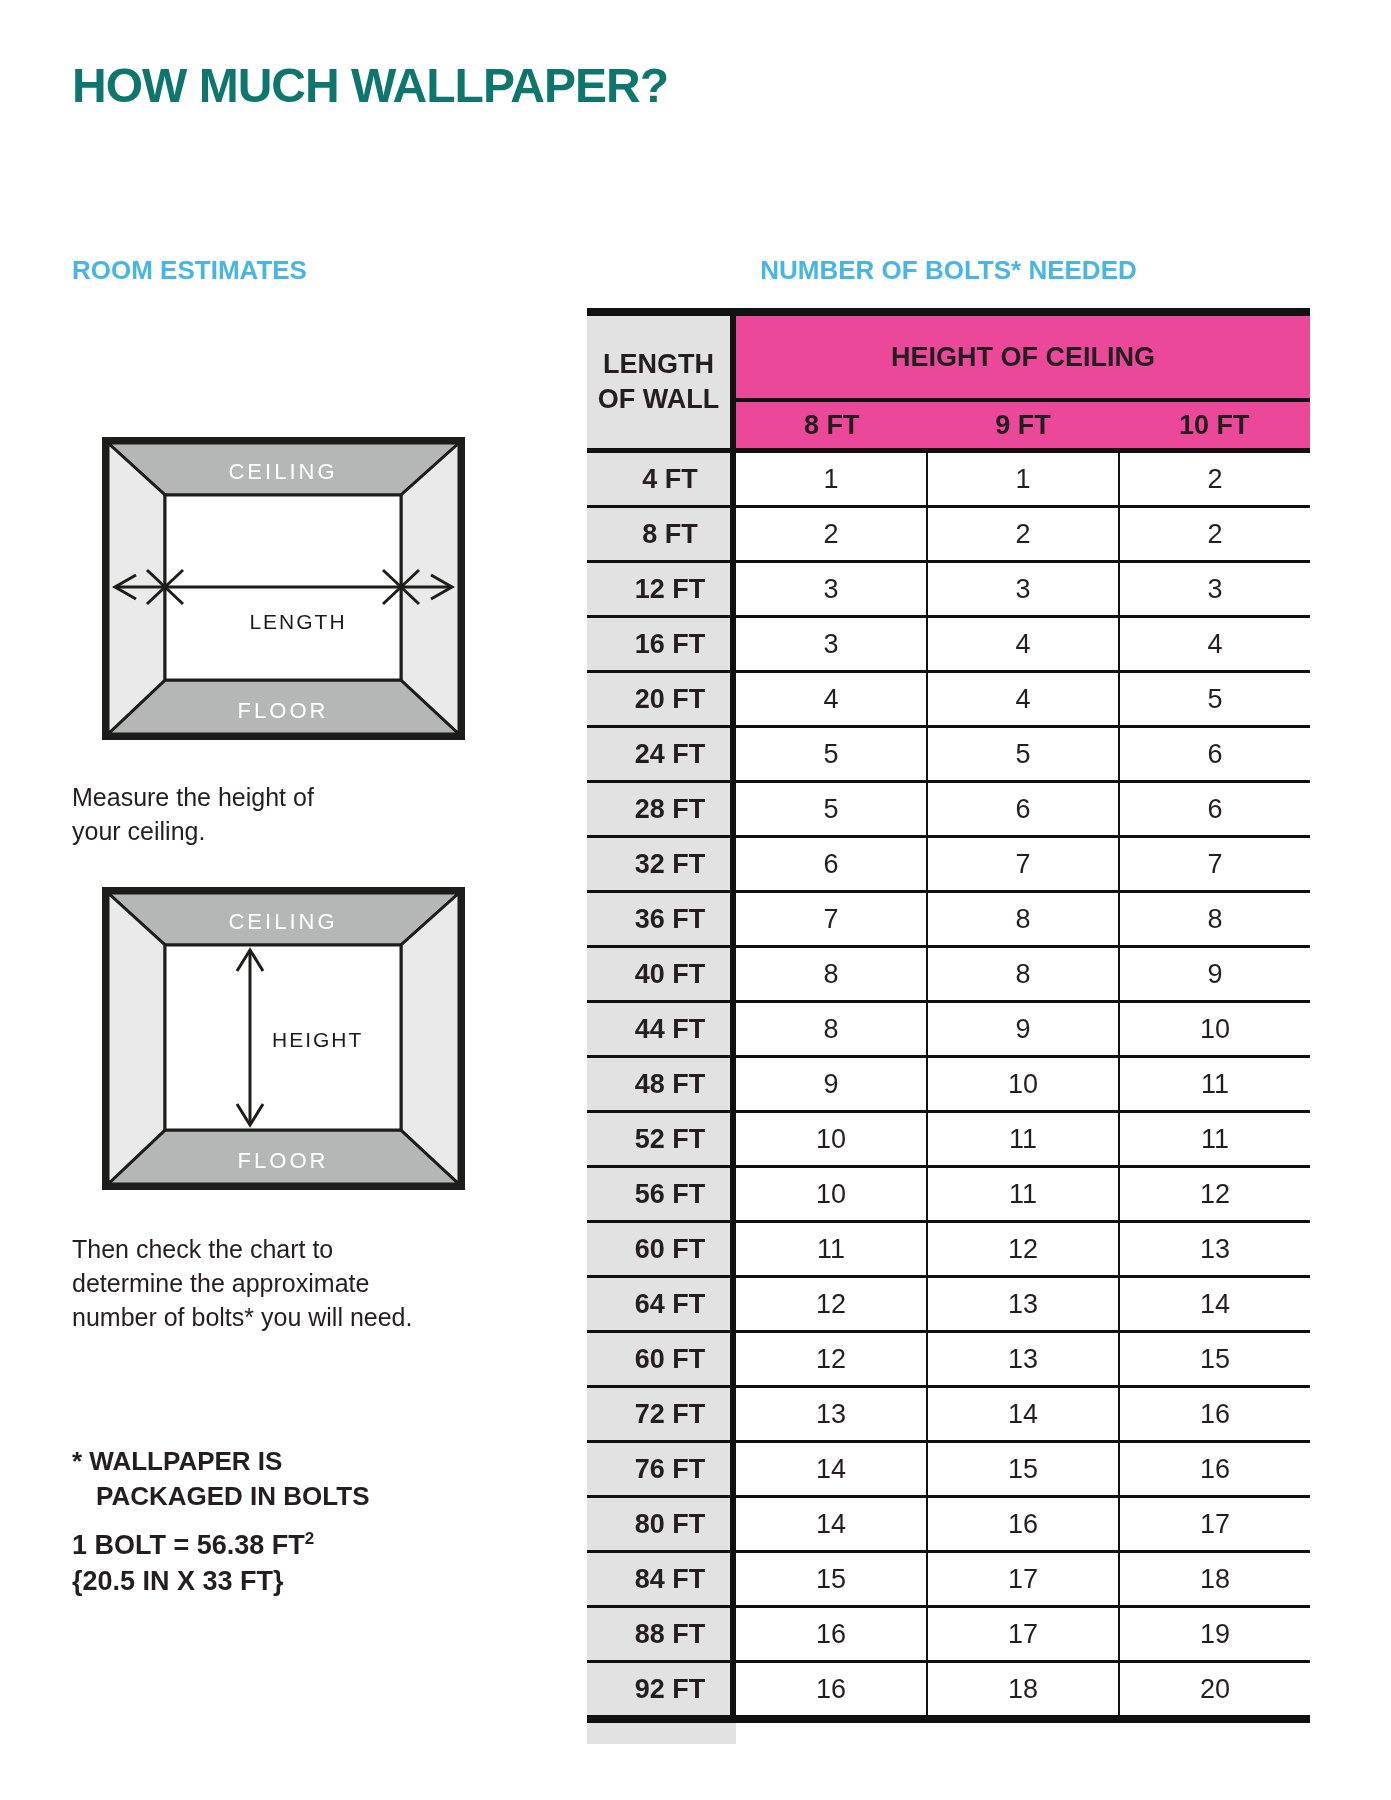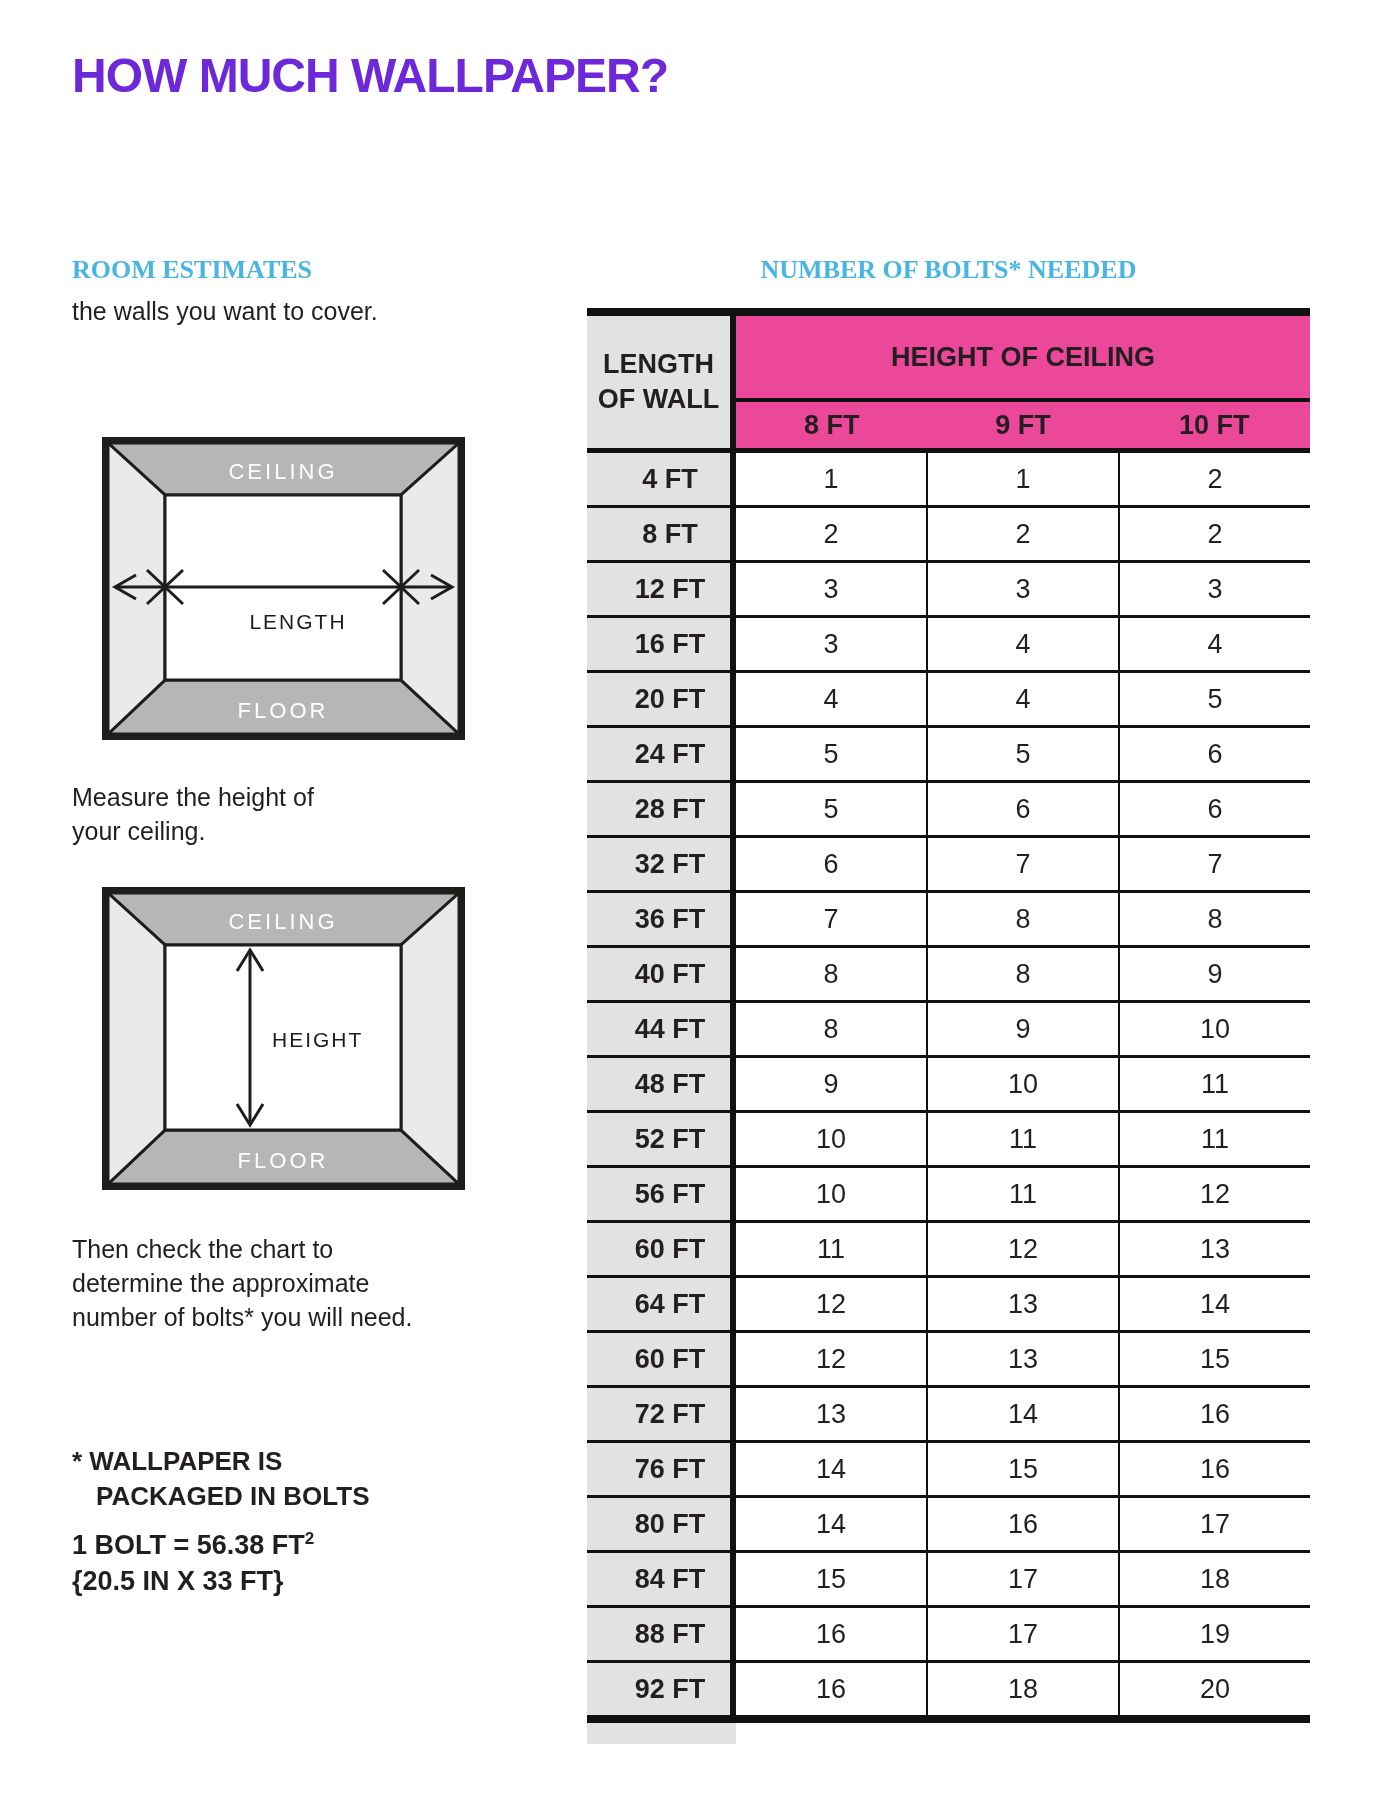--- a/index.html
+++ b/index.html
@@ -5,25 +5,25 @@
   html,body{margin:0;padding:0;}
   body{
     width:1391px;height:1800px;position:relative;background:#ffffff;
     font-family:"Liberation Sans",sans-serif;color:#231f20;
     -webkit-font-smoothing:antialiased;
   }
   .abs{position:absolute;}
 
   
   .page-title{
-    left:72px;top:48px;font-size:48px;font-weight:bold;color:#6d28d9;
+    left:72px;top:58px;font-size:48px;font-weight:bold;color:#0f766e;
     letter-spacing:-1px;white-space:nowrap;
   }
   .section-title{
-    font-size:26px;font-weight:bold;color:#49b5e3;letter-spacing:0px;white-space:nowrap;font-family:Liberation Serif, serif;
+    font-size:26px;font-weight:bold;color:#49b5e3;letter-spacing:0px;white-space:nowrap;
   }
   .left-head{left:72px;top:255px;}
   .table-head{left:587px;top:255px;width:723px;text-align:center;}
 
   
   .body-text{font-size:25px;line-height:34px;color:#231f20;}
   .para1{left:72px;top:294px;}
   .para2{left:72px;top:780px;}
   .para3{left:72px;top:1232px;}
 
@@ -77,21 +77,20 @@
   .tail{width:149px;height:21px;background:#e2e2e3;}
 </style>
 </head>
 <body>
 
 <div class="abs page-title">HOW MUCH WALLPAPER?</div>
 
 <div class="abs left-head section-title">ROOM ESTIMATES</div>
 
 <div class="abs para1 body-text">
-  <div>the walls you want to cover.</div>
 </div>
 
 <div class="abs diagram diagram1">
   <svg viewBox="0 0 363 303">
     <rect x="3" y="3" width="357" height="297" fill="#ffffff" stroke="#1d1d1b" stroke-width="6"></rect>
     <polygon points="6,6 357,6 299,58 63,58" fill="#b5b6b6" stroke="#1d1d1b" stroke-width="3"></polygon>
     <polygon points="6,297 63,243 299,243 357,297" fill="#b5b6b6" stroke="#1d1d1b" stroke-width="3"></polygon>
     <polygon points="6,6 63,58 63,243 6,297" fill="#eaeaea" stroke="#1d1d1b" stroke-width="3"></polygon>
     <polygon points="357,6 299,58 299,243 357,297" fill="#eaeaea" stroke="#1d1d1b" stroke-width="3"></polygon>
     <rect x="63" y="58" width="236" height="185" fill="#ffffff" stroke="#1d1d1b" stroke-width="3"></rect>

